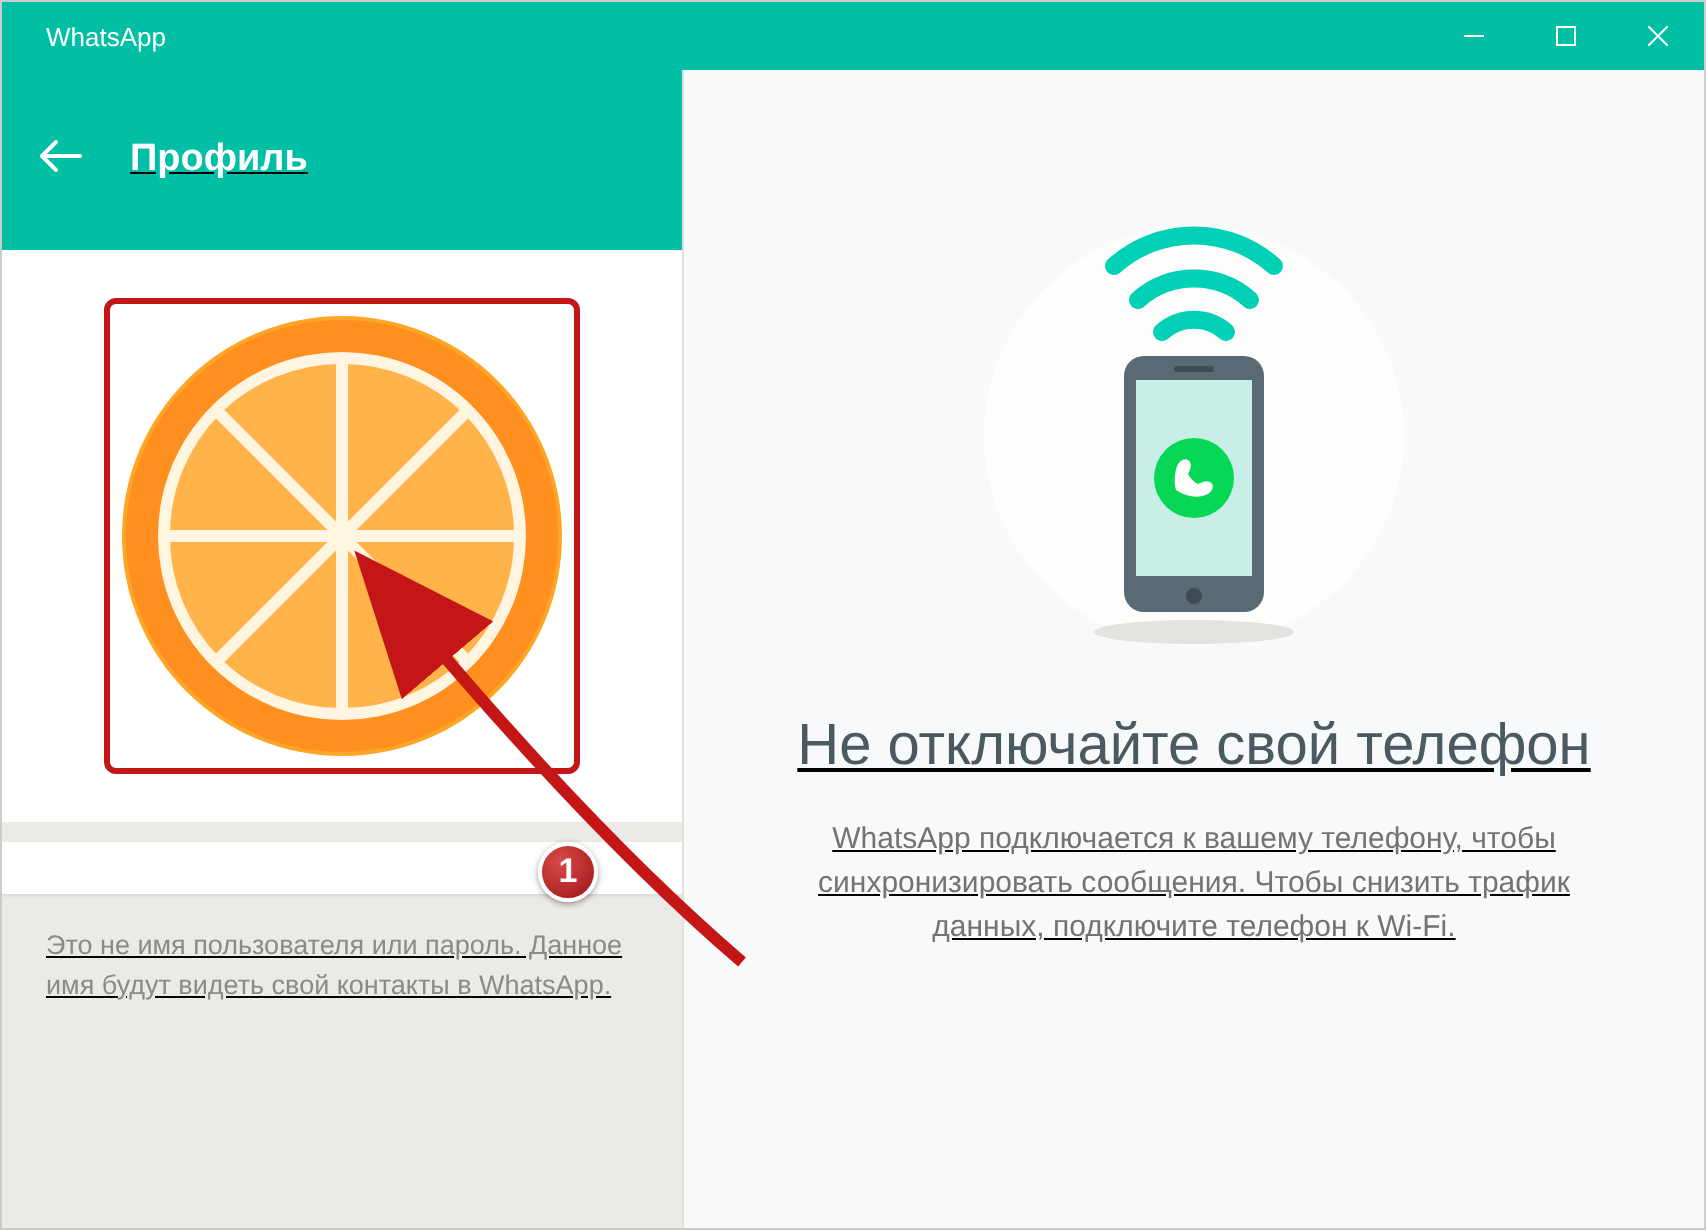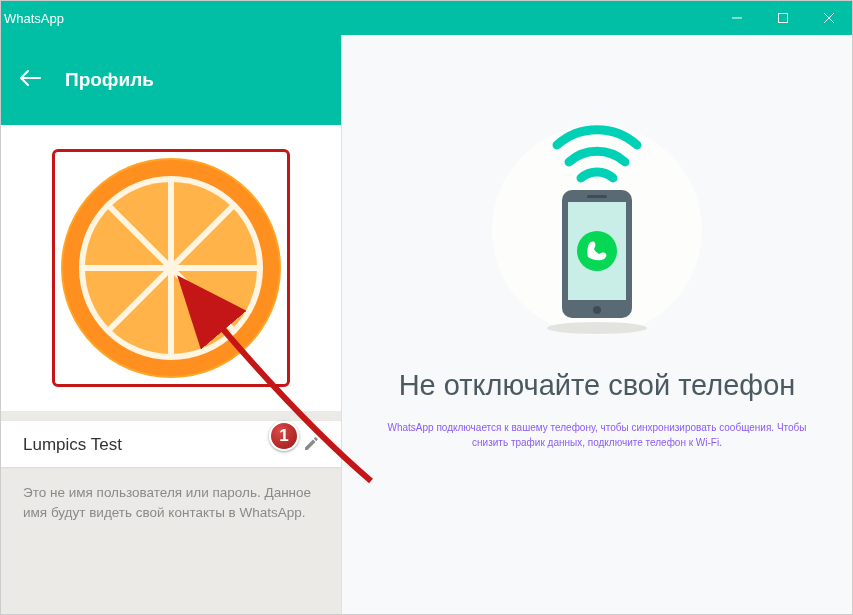--- a/index.html
+++ b/index.html
@@ -12,37 +12,38 @@
     position: relative;
     border: 1px solid #ccc;
   }
   .titlebar {
     height: 34px;
     background: #00bfa5;
     display: flex;
     align-items: center;
     color: #fff;
     font-size: 13px;
-    padding-left: 3px;
+    padding-left: 22px;
   }
   .titlebar .spacer { flex: 1; }
   .win-btn {
     width: 46px;
     height: 34px;
     display: flex;
     align-items: center;
     justify-content: center;
     color: #fff;
     font-family: "Segoe UI Symbol", sans-serif;
     font-size: 11px;
   }
   .content {
     display: flex;
     height: calc(100% - 34px);
     background: #eceae6;
+    text-decoration: underline;
   }
   .left-panel {
     width: 340px;
     min-width: 340px;
     display: flex;
     flex-direction: column;
     background: #eceae6;
   }
   .profile-header {
     height: 90px;
@@ -117,42 +118,42 @@
     line-height: 1.45;
   }
   .right-panel {
     flex: 1;
     background: #f8f9fa;
     border-left: 1px solid #e0e0dc;
     display: flex;
     flex-direction: column;
     align-items: center;
     justify-content: flex-start;
-    padding-top: 60px;
+    padding-top: 48px;
     text-align: center;
   }
   .illustration {
     width: 280px;
     height: 240px;
     position: relative;
     display: flex;
     align-items: center;
     justify-content: center;
     margin-bottom: 20px;
   }
   .right-heading {
     font-size: 29px;
     font-weight: 300;
     color: #4b5961;
     margin: 12px 40px 18px 40px;
     line-height: 1.25;
   }
   .right-desc {
-    font-size: 10px;
-    color: #8b5cf6;
+    font-size: 15px;
+    color: #737373;
     max-width: 420px;
     line-height: 1.45;
   }
   
   .annotation {
     position: absolute;
     pointer-events: none;
     z-index: 50;
   }
   .step-badge {
@@ -231,28 +232,20 @@
               <line x1="110" y1="110" x2="46" y2="174"></line>
               <line x1="110" y1="110" x2="20" y2="110"></line>
               <line x1="110" y1="110" x2="46" y2="46"></line>
             </g>
           </svg>
         </div>
       </div>
     </div>
 
     <div class="name-section">
-      <div class="name-row">
-        <div class="name-value">Lumpics Test</div>
-        <div class="edit-icon">
-          <svg width="16" height="16" viewBox="0 0 16 16">
-            <path d="M2 11.5 L2 14 L4.5 14 L12.5 6 L10 3.5 Z M13.3 5.2 L14.4 4.1 C14.8 3.7 14.8 3.1 14.4 2.7 L13.3 1.6 C12.9 1.2 12.3 1.2 11.9 1.6 L10.8 2.7 Z" fill="#8a8a8a"></path>
-          </svg>
-        </div>
-      </div>
     </div>
 
     <div class="name-desc">Это не имя пользователя или пароль. Данное имя будут видеть свой контакты в WhatsApp.</div>
   </div>
 
   <div class="right-panel">
     <div class="illustration">
       <svg width="280" height="250" viewBox="0 0 280 250">
         <circle cx="140" cy="140" r="105" fill="#fdfdfb"></circle>
 

